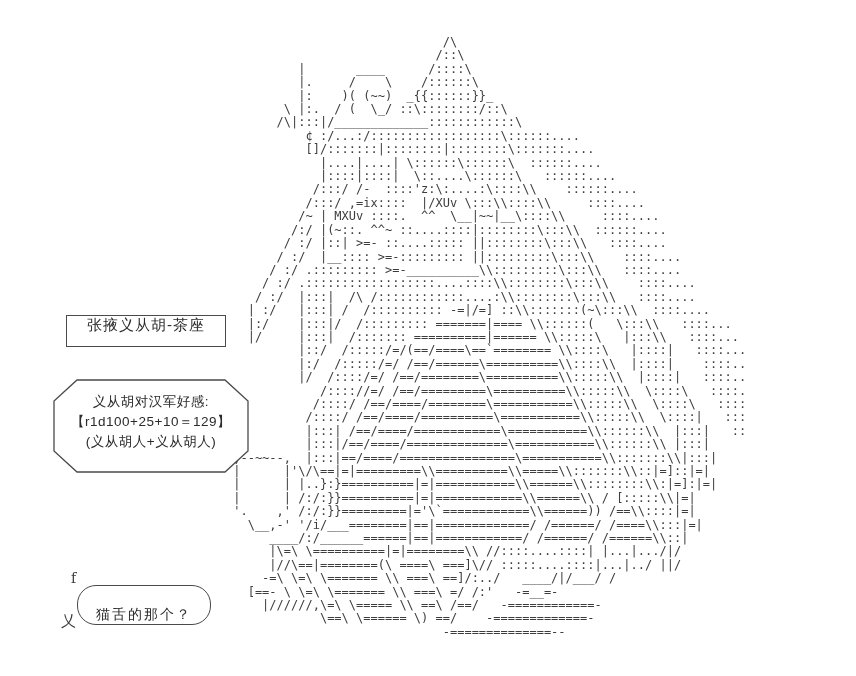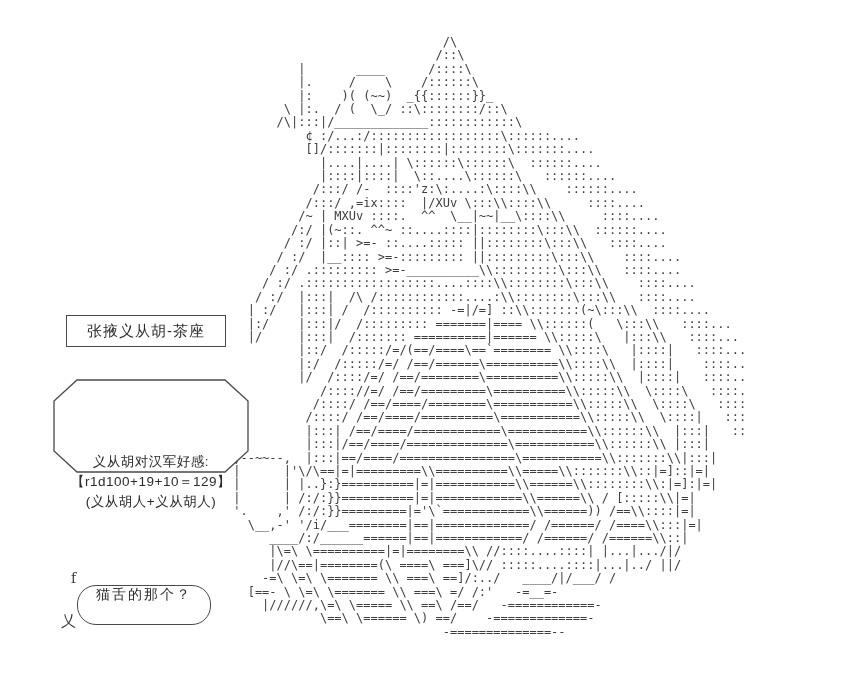--- a/index.html
+++ b/index.html
@@ -26,58 +26,56 @@
   
   .name-box {
     position: absolute;
     left: 66px;
     top: 315px;
     width: 158px;
     height: 30px;
     border: 1px solid #4a4a4a;
     background: #ffffff;
     display: flex;
-    align-items: center;
     justify-content: center;
     font-size: 15px;
     letter-spacing: 1px;
     color: #2b2b2b;
   }
   
   .aff-bubble {
     position: absolute;
     left: 52px;
     top: 379px;
     width: 198px;
     height: 94px;
   }
   .aff-bubble svg { position: absolute; left: 0; top: 0; }
   .aff-text {
     position: relative;
     width: 100%;
-    padding-top: 29px;
+    padding-top: 13px;
     text-align: center;
     font-size: 13.5px;
     line-height: 20px;
     color: #2b2b2b;
     letter-spacing: 0.5px;
-    margin-top: 44px;
   }
   
   .speech-body {
     position: absolute;
     left: 77px;
     top: 585px;
     width: 132px;
     height: 38px;
     border: 1.4px solid #4a4a4a;
     border-radius: 19px;
     background: #ffffff;
     display: flex;
-    align-items: flex-start;
+    align-items: flex-end;
     justify-content: center;
     font-size: 14px;
     letter-spacing: 2px;
     color: #2b2b2b;
   }
   .tail-f {
     position: absolute;
     left: 71px;
     top: 570px;
     font-family: "DejaVu Serif", "Liberation Serif", serif;
@@ -146,21 +144,21 @@
   <div class="name-box">
     <span>张掖义从胡-茶座</span>
   </div>
 
   <div class="aff-bubble">
     <svg width="198" height="94" viewBox="0 0 198 94">
       <polygon points="25,1 173,1 196,22 196,72 173,93 25,93 2,72 2,22" fill="#ffffff" stroke="#4a4a4a" stroke-width="1.3"></polygon>
     </svg>
     <div class="aff-text">
       <div>义从胡对汉军好感:</div>
-      <div>【r1d100+19+10＝129】</div>
+      <div>【r1d100+25+10＝129】</div>
       <div>(义从胡人+义从胡人)</div>
     </div>
   </div>
 
   <span class="tail-f">f</span>
   <div class="speech-body">
     <span>猫舌的那个？</span>
   </div>
   <span class="tail-x">乂</span>
 

